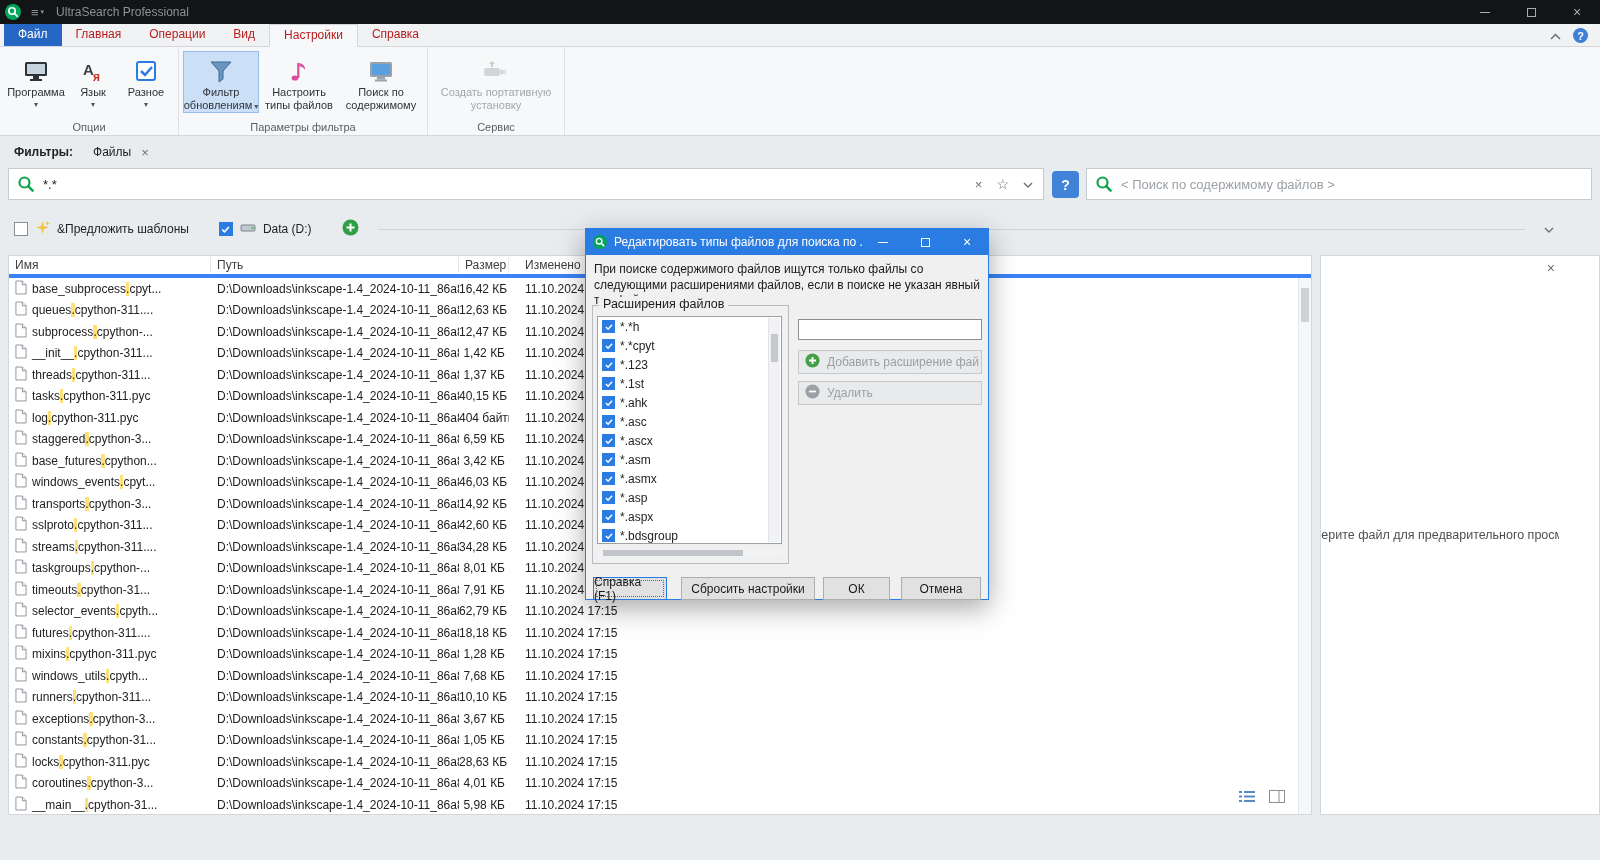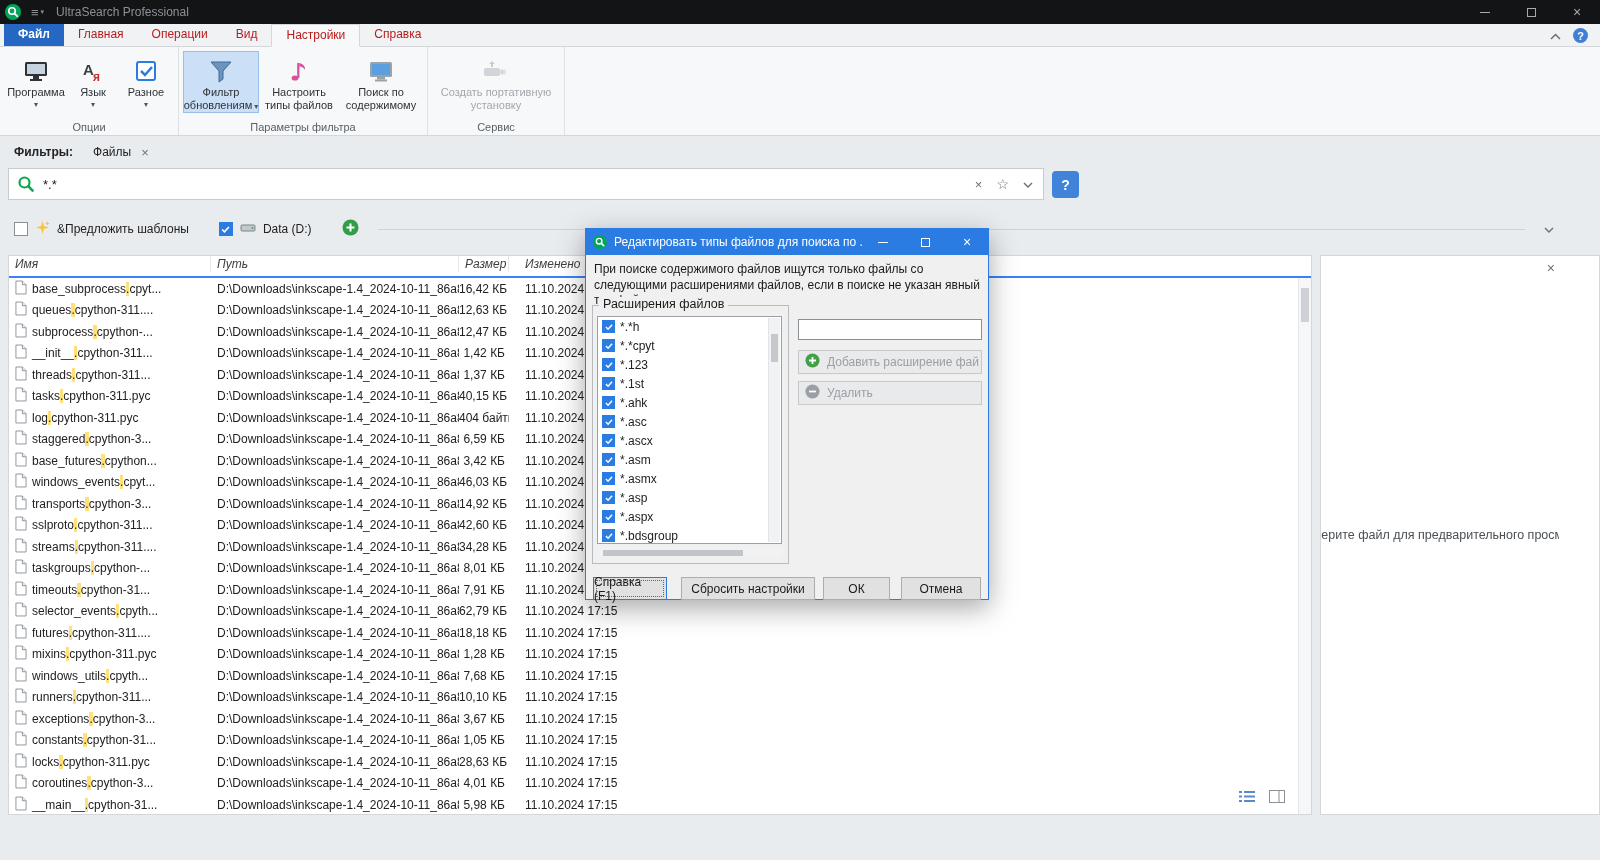--- a/index.html
+++ b/index.html
@@ -15,21 +15,21 @@
   .titlebar .wtitle { margin-left:12px; font-size:12px; color:#8d9298; }
   .wcontrols { margin-left:auto; display:flex; height:100%; }
   .wbtn { width:46px; height:100%; display:flex; align-items:center; justify-content:center; color:#a7abb0; }
   .glyph-min { width:10px; height:1px; background:currentColor; display:inline-block; }
   .glyph-max { width:9px; height:9px; border:1px solid currentColor; display:inline-block; }
   .glyph-close { font-size:14px; line-height:1; }
 
   
   .tabrow { position:absolute; top:24px; left:0; right:0; height:23px; background:#f0f2f4; border-bottom:1px solid #d4d7da; display:flex; align-items:flex-end; }
   .tab { padding:0 14px; line-height:21px; font-size:12px; color:#b91c1c; height:22px; }
-  .tab.file-tab { background:#2667c4; color:#fff; margin-left:4px; font-weight:bold; height:22px; }
+  .tab.file-tab { background:#2667c4; color:#fff; margin-left:4px; font-weight:normal; height:22px; }
   .tab.active { background:#f7f8f9; border:1px solid #d4d7da; border-bottom:1px solid #f7f8f9; margin-bottom:-1px; height:23px; }
   .tab-right { margin-left:auto; display:flex; align-items:center; gap:12px; padding:0 12px 3px 0; }
   .tr-help { width:15px; height:15px; border-radius:50%; background:#3f7fd6; color:#fff; font-size:11px; font-weight:bold; display:flex; align-items:center; justify-content:center; }
 
   
   .ribbon { position:absolute; top:47px; left:0; right:0; height:89px; background:#f7f8f9; border-bottom:1px solid #d4d7da; display:flex; }
   .rgroup { position:relative; display:flex; align-items:flex-start; border-right:1px solid #dee0e3; padding:3px 3px 16px 3px; }
   .rgroup-label { position:absolute; left:0; right:0; bottom:2px; text-align:center; font-size:11px; color:#5a5f64; }
   .rbtn { display:flex; flex-direction:column; align-items:center; padding-top:4px; margin:1px; border:1px solid transparent; }
   .rbtn .ricon { height:30px; display:flex; align-items:center; justify-content:center; }
@@ -59,21 +59,21 @@
 
   
   .optrow { position:absolute; left:0; right:0; top:214px; height:30px; display:flex; align-items:center; padding:0 46px 0 14px; gap:7px; }
   .checkbox { width:14px; height:14px; border:1px solid #8a8f94; background:#fff; display:inline-flex; align-items:center; justify-content:center; flex:none; }
   .checkbox.checked { background:#2a7ce2; border-color:#2a7ce2; }
   .optrow .gap { width:16px; }
   .opt-divider { flex:1; border-top:1px solid #cfd3d7; margin:0 12px; }
 
   
   .table-panel { position:absolute; left:8px; top:255px; width:1304px; height:560px; background:#fff; border:1px solid #d4d7da; }
-  .thead { display:flex; height:22px; align-items:flex-start; border-bottom:2px solid #3b82f6; color:#3c3f42;font-style:italic; }
+  .thead { display:flex; height:22px; align-items:center; border-bottom:4px solid #3b82f6; color:#3c3f42; }
   .th { border-right:1px solid #e4e6e9; height:16px; line-height:16px; padding-left:6px; }
   .th-name { width:202px; }
   .th-path { width:248px; }
   .th-size { width:50px; text-align:right; padding-right:4px; }
   .th-mod { width:120px; padding-left:16px; }
   .tbody { position:absolute; top:22px; left:0; right:14px; bottom:0; overflow:hidden; }
   .tr { height:21.5px; display:flex; align-items:center; }
   .td { overflow:hidden; white-space:nowrap; }
   .td-name { width:202px; display:flex; align-items:center; gap:5px; padding-left:6px; }
   .td-path { width:248px; padding-left:6px; }
@@ -269,20 +269,29 @@
     <input class="search-input" value="*.*" style="">
     <span class="sb-icons">
       <span class="xicon">×</span>
       <span class="star">☆</span>
       <span><svg width="10" height="6" viewBox="0 0 10 6">
             <polyline points="1,1 5,5 9,1" fill="none" stroke="#6b7075" stroke-width="1.4"></polyline>
           </svg></span>
     </span>
   </div>
   <div class="help-btn">?</div>
+  <div class="content-search">
+    <span class="mag">
+        <svg width="18" height="18" viewBox="0 0 18 18">
+          <circle cx="7.5" cy="7.5" r="5" fill="none" stroke="#11A34D" stroke-width="2.2"></circle>
+          <line x1="11.2" y1="11.2" x2="15.6" y2="15.6" stroke="#11A34D" stroke-width="2.6" stroke-linecap="round"></line>
+        </svg>
+      </span>
+    <input class="search-input" placeholder="&lt; Поиск по содержимому файлов &gt;" style="">
+  </div>
 
   <div class="optrow">
     <span class="checkbox"></span>
     <span><svg width="15" height="15" viewBox="0 0 16 16">
           <path d="M8 1 L9.5 6.5 15 8 9.5 9.5 8 15 6.5 9.5 1 8 6.5 6.5 Z" fill="#f6c444"></path>
           <path d="M13.2 1 l.7 1.9 1.9.7 -1.9.7 -.7 1.9 -.7-1.9 -1.9-.7 1.9-.7 Z" fill="#f6c444"></path>
         </svg></span>
     <span>&amp;Предложить шаблоны</span>
     <span class="gap"></span>
     <span class="checkbox checked">

